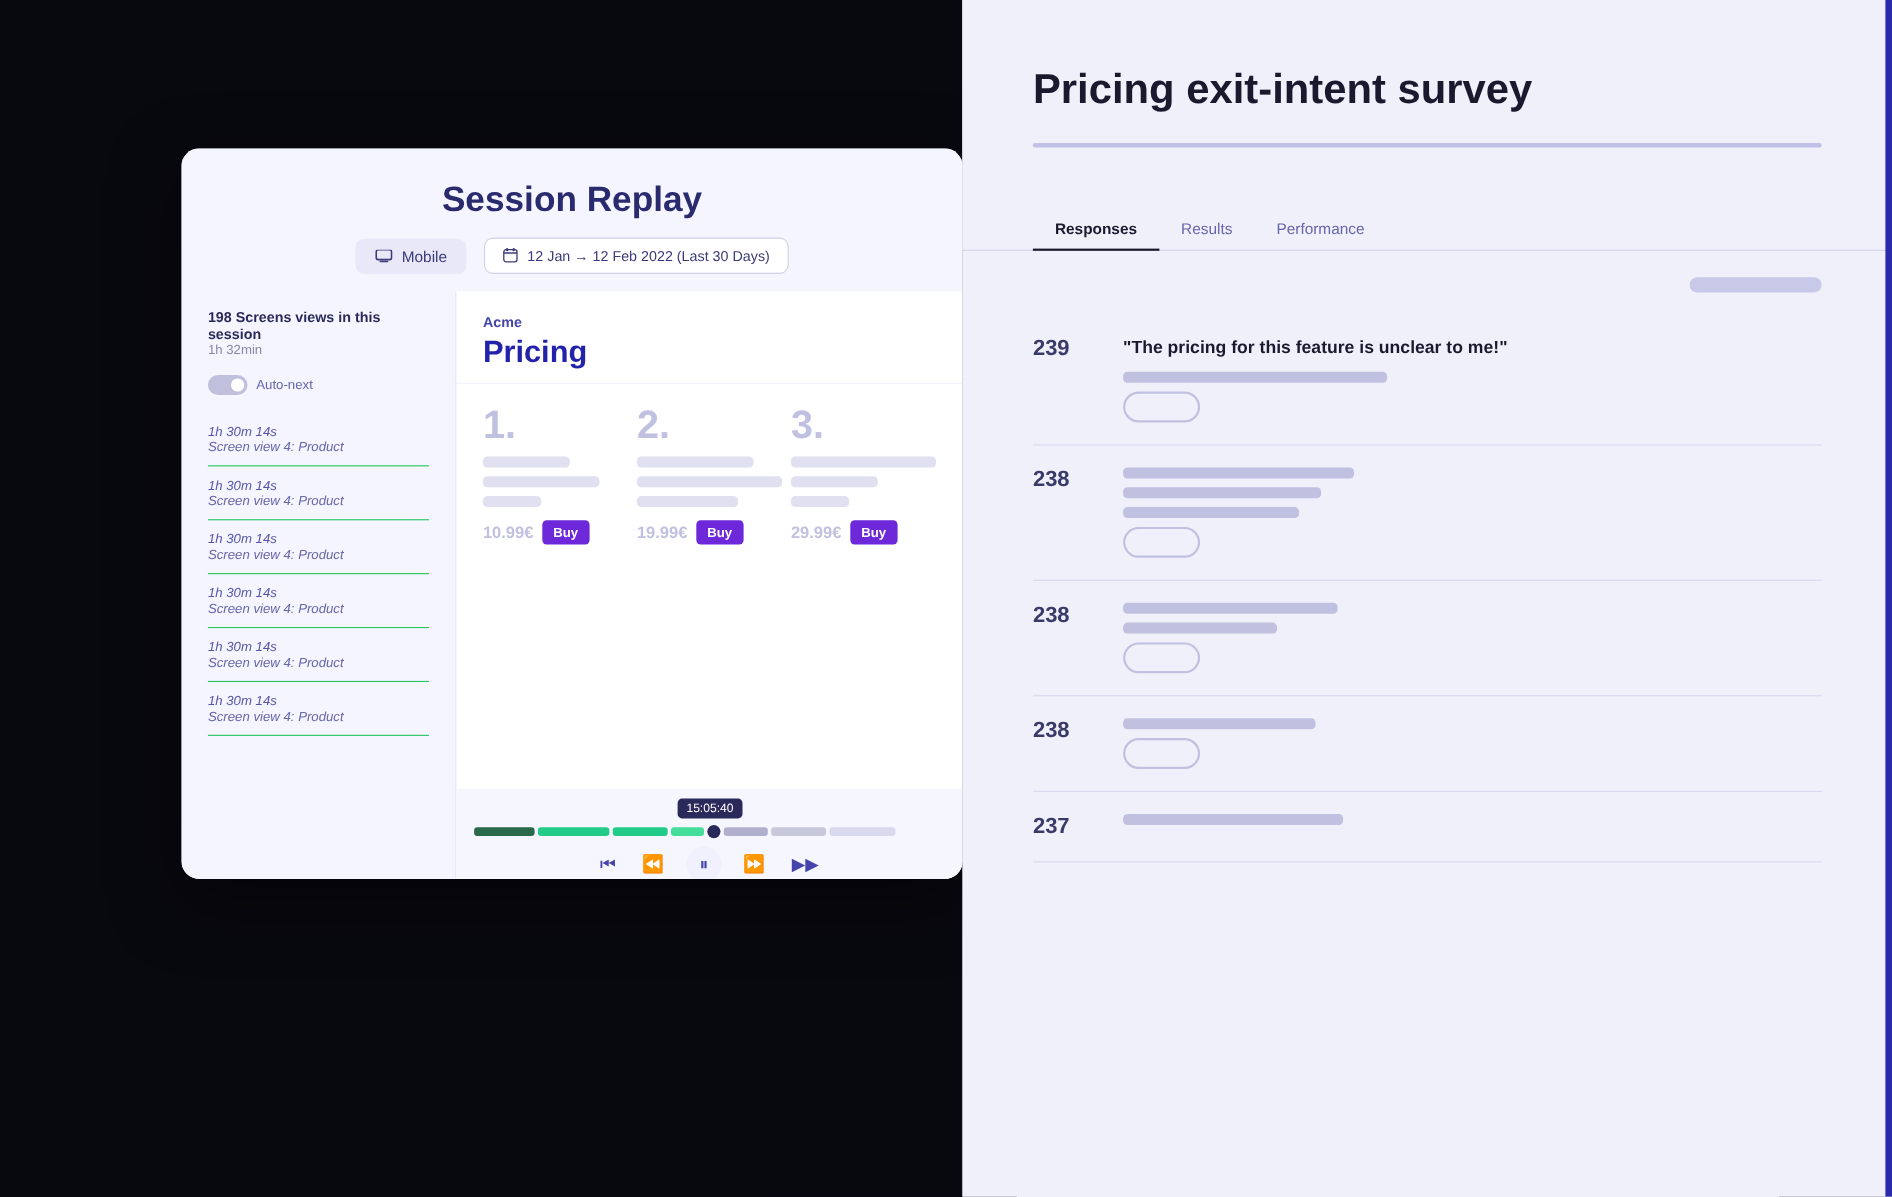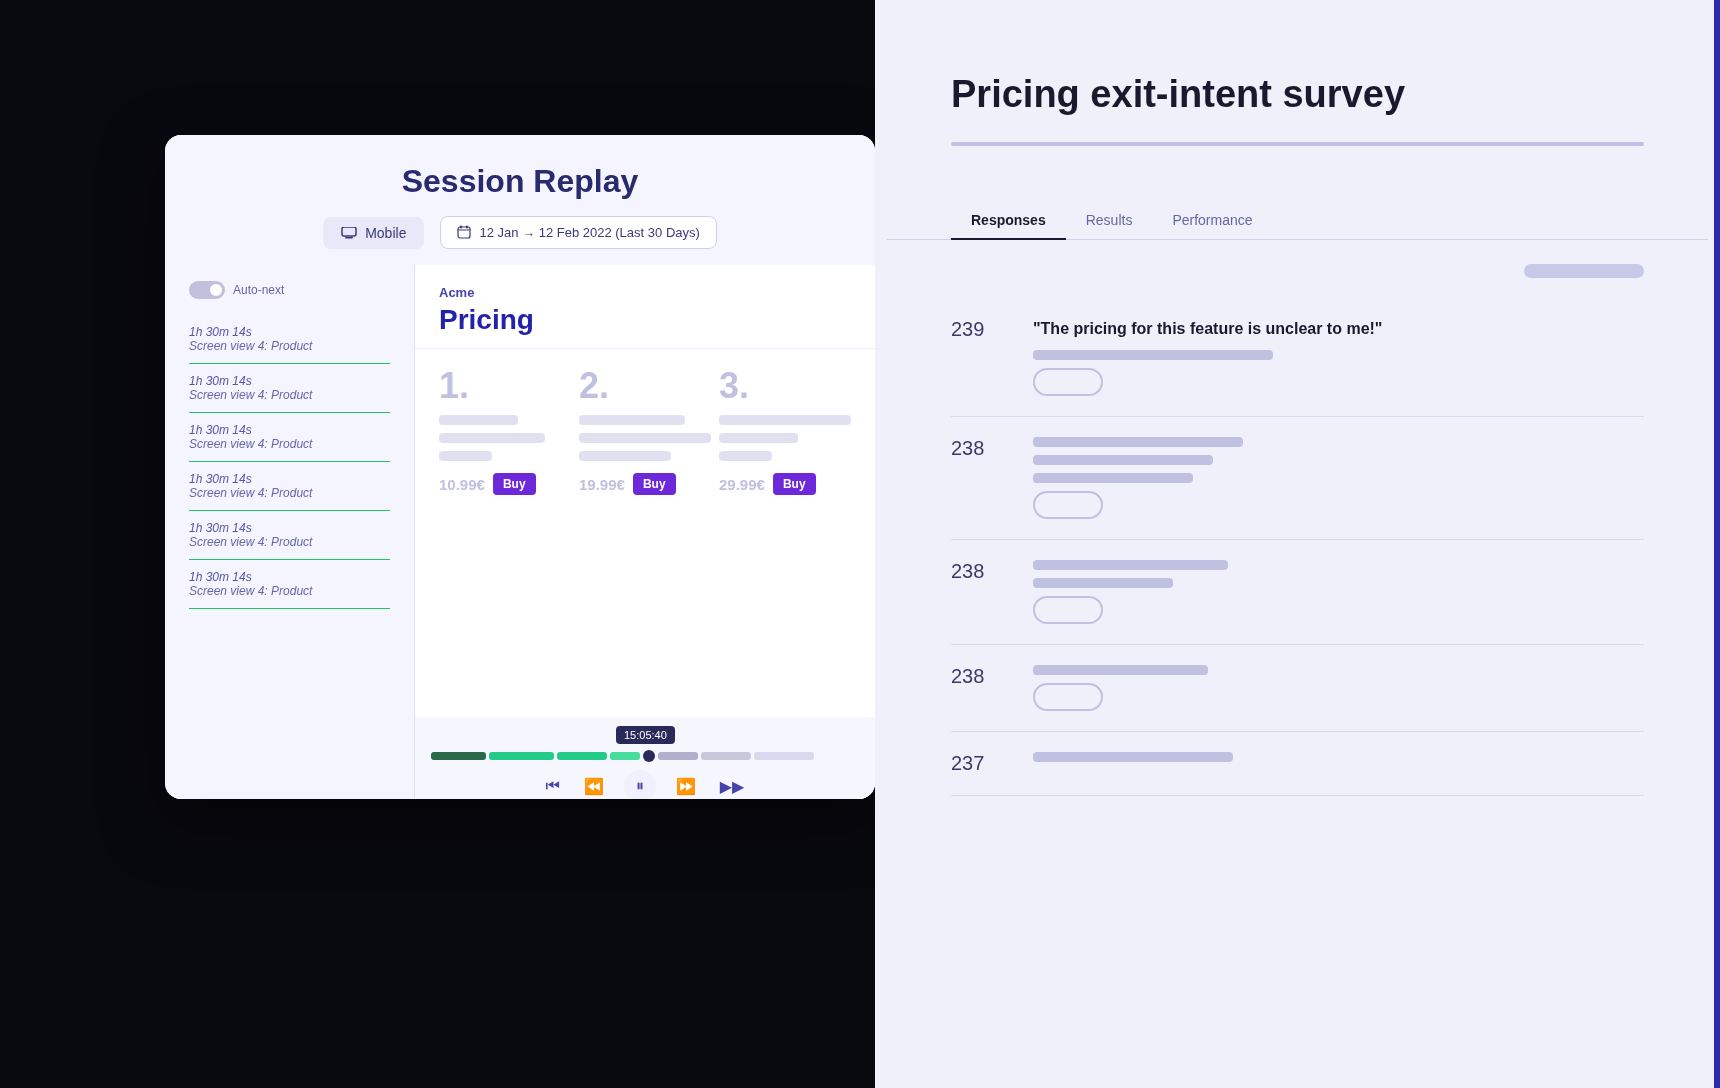--- a/index.html
+++ b/index.html
@@ -323,21 +323,21 @@
     }
 
     
     .right-panel {
       position: absolute;
       right: 0;
       top: 0;
       width: 845px;
       height: 1088px;
       background: #f0f0fa;
-      padding: 12px;
+      padding: 0;
     }
 
     .right-panel-header {
       padding: 60px 64px 32px;
       background: #f0f0fa;
     }
 
     .survey-title {
       font-size: 38px;
       font-weight: 700;
@@ -404,21 +404,21 @@
 
     .response-item {
       display: flex;
       gap: 32px;
       padding: 20px 0;
       border-bottom: 1px solid #d8d8ee;
     }
 
     .response-number {
       font-size: 20px;
-      font-weight: 400;
+      font-weight: 700;
       color: #3a3a6a;
       min-width: 50px;
     }
 
     .response-content {
       flex: 1;
     }
 
     .response-quote {
       font-size: 16px;
@@ -489,20 +489,24 @@
           <rect x="9" y="0.5" width="2" height="3" rx="1" fill="#3a3a7a"></rect>
         </svg>
         <span>12 Jan → 12 Feb 2022 (Last 30 Days)</span>
       </div>
     </div>
   </div>
 
   <div class="window-content">
 
     <div class="session-sidebar">
+      <div class="session-meta">
+        <div class="session-meta-title">198 Screens views in this session</div>
+        <div class="session-meta-sub">1h 32min</div>
+      </div>
 
       <div class="auto-next-row">
         <div class="toggle-pill"></div>
         <span class="auto-next-label">Auto-next</span>
       </div>
 
       <div>
         <div class="session-item">
           <div class="session-item-time">1h 30m 14s</div>
           <div class="session-item-label">Screen view 4: Product</div>

